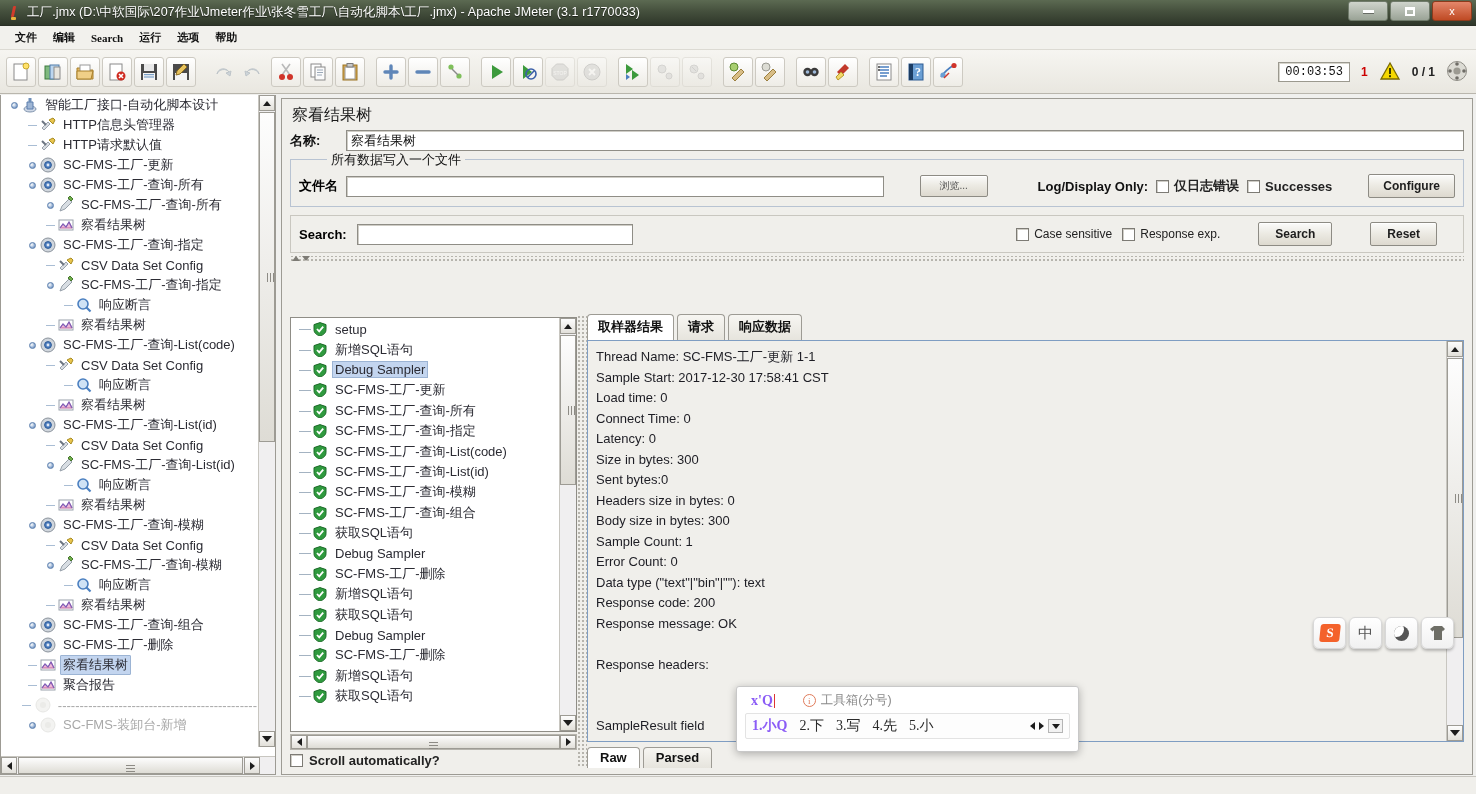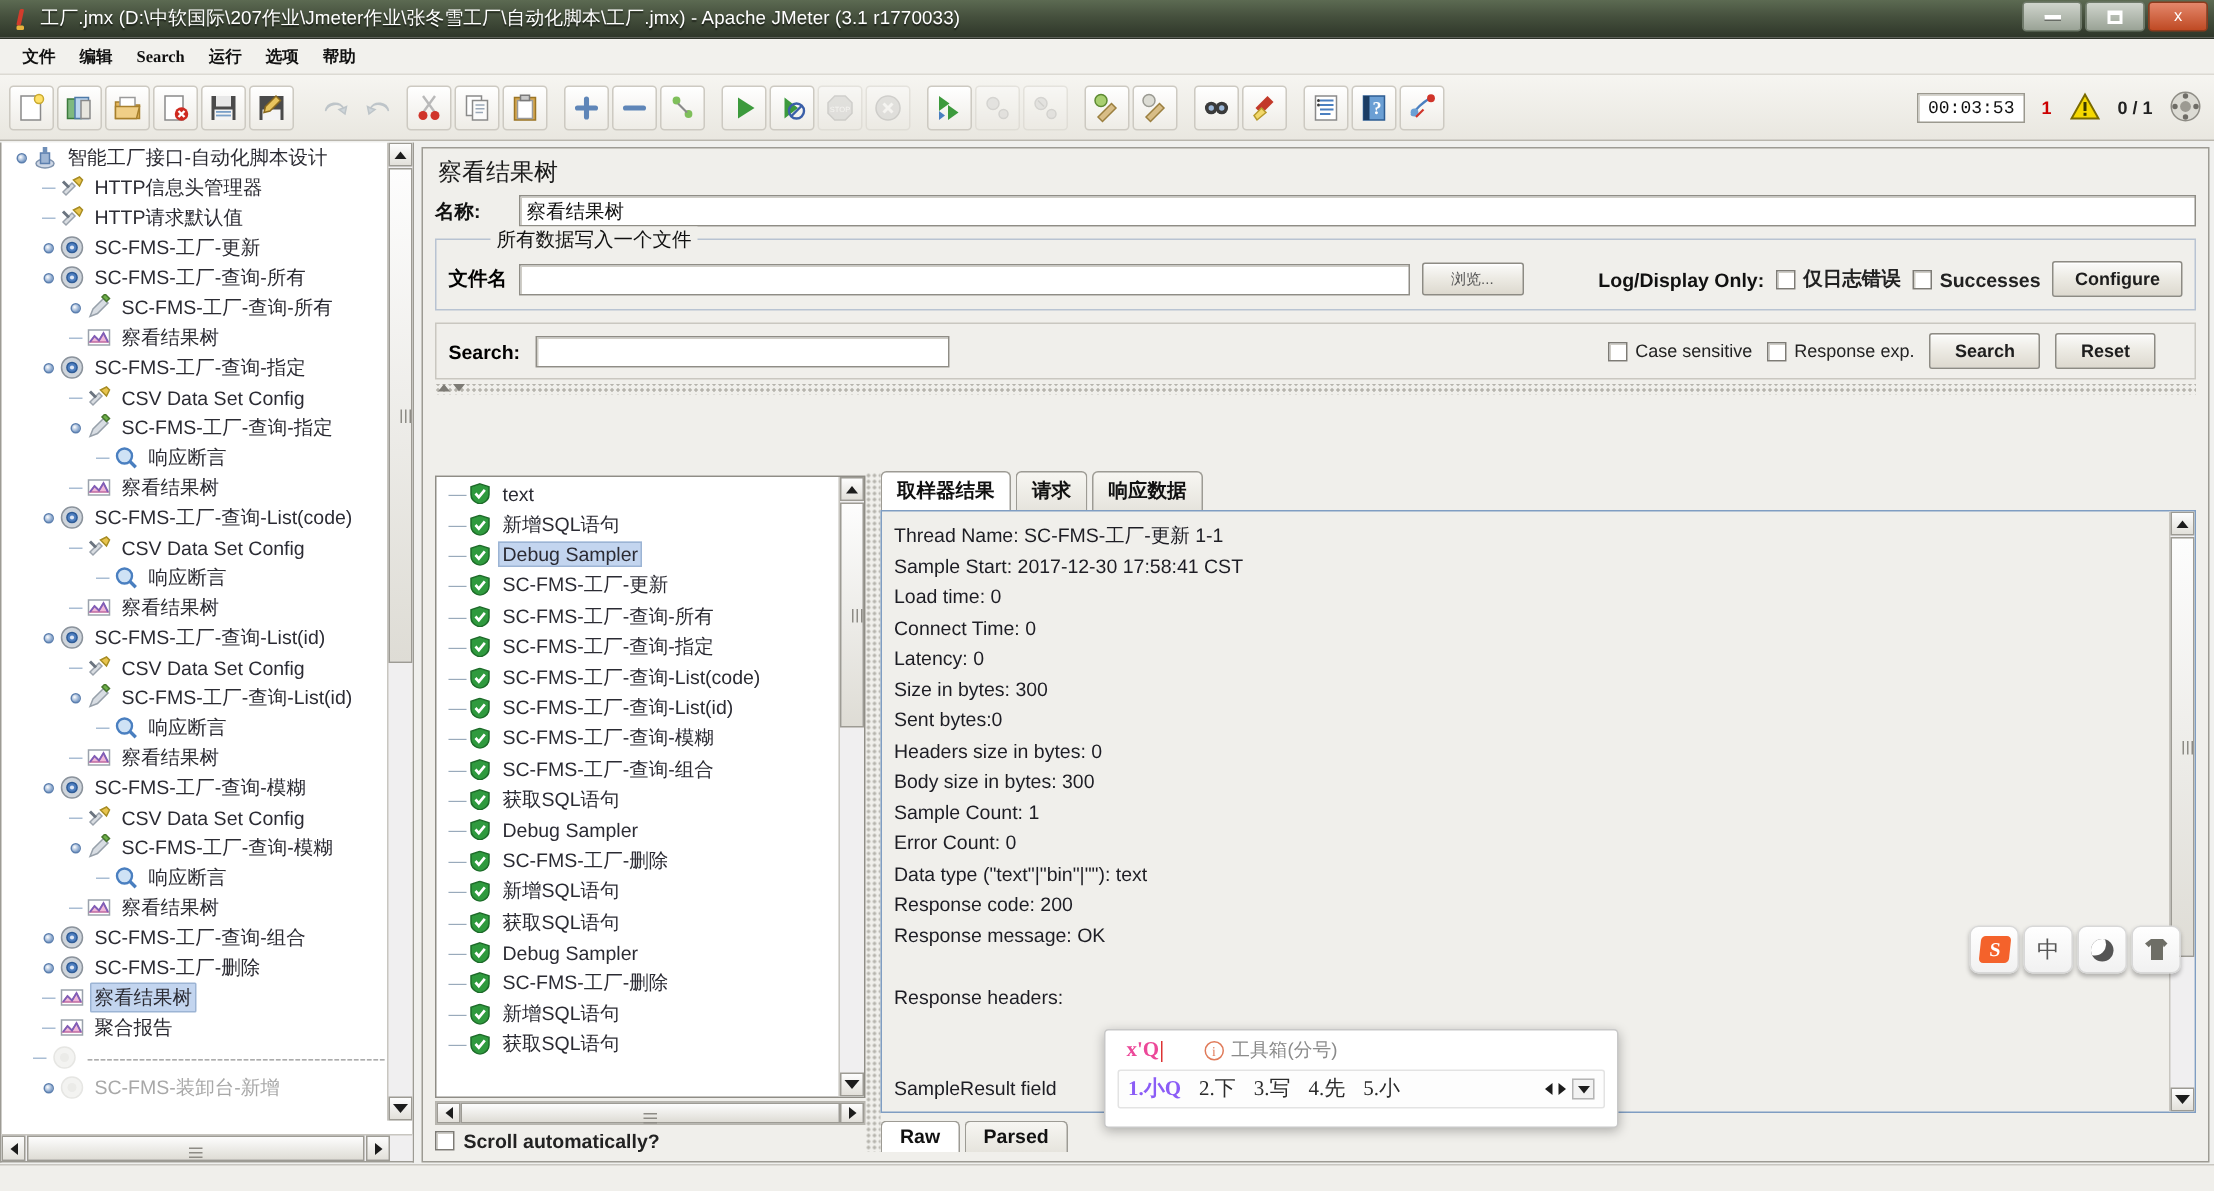--- a/index.html
+++ b/index.html
@@ -156,20 +156,21 @@
   }
   .group > .gtitle {
     position:absolute; top:-9px; left:8px; background:#f0efeb; padding:0 4px;
     font-size:13px; font-weight:normal; color:#111;margin-left:28px;
   }
   .jbtn {
     border:1px solid #8d8b84; border-radius:2px;
     background:linear-gradient(to bottom,#fbfbfa 0%,#eceae3 48%,#ddd9cf 100%);
     font-size:12px; font-weight:bold; color:#1d1d1d; padding:3px 12px; cursor:default;
     box-shadow: inset 0 1px 0 #fff;
+    margin-left: 28px;
   }
   .jbtn.small { font-size:10px; font-weight:normal; padding:3px 10px; color:#555; }
   .cbx { width:13px;height:13px;border:1px solid #7d7b75; background:#fff; display:inline-block;
          box-shadow: inset 1px 1px 0 #cfcdc6; flex:0 0 auto; }
   .cblabel { font-size:12px; color:#222; }
   .cblabel.bold { font-weight:bold; font-size:13px; }
   .cbwrap { display:flex; align-items:center; gap:5px; }
 
   .searchbar {
     margin:8px 8px 0 8px; border:1px solid #c9c7c0; background:#f0efeb;
@@ -246,21 +247,21 @@
   .hsb { height:16px; display:flex; align-items:stretch; background:#f0eff0; border:1px solid #b6b4ad; }
 
   
   .ime-popup {
     position:absolute; left:736px; top:686px; width:343px; height:66px;
     background:#ffffff; border:1px solid #c8c8c8; border-radius:3px;
     box-shadow:0 2px 8px rgba(0,0,0,.28);
     z-index:50;
   }
   .ime-input { display:flex; align-items:center; padding:5px 10px 2px 14px; }
-  .ime-typed { font-size:14px; font-weight:bold; color:#ec4899; font-family:"Liberation Serif",serif; }
+  .ime-typed { font-size:14px; font-weight:bold; color:#8b5cf6; font-family:"Liberation Serif",serif; }
   .ime-caret { display:inline-block; width:1px; height:14px; background:#d33; margin-left:1px; vertical-align:-2px;}
   .ime-hint { margin-left:28px; display:flex; align-items:center; gap:5px; color:#8a8a8a; font-size:12.5px;}
   .ime-info {
     width:13px;height:13px;border:1px solid #e07b5a; border-radius:50%; color:#e07b5a;
     font-size:9px; display:flex;align-items:center;justify-content:center; font-family:"Liberation Serif",serif;
   }
   .ime-cands {
     margin:2px 8px 0 8px; background:#fdfdfd; border:1px solid #e3e3e3; border-radius:2px;
     display:flex; align-items:center; padding:3px 6px; gap:12px; font-size:14px;
     font-family:"Liberation Serif", serif;
@@ -1067,21 +1068,21 @@
       <div class="leftlist">
 
         <div class="resultlist">
           <div id="result-rows" style="position:absolute;left:0;top:1px;right:18px;">
               <div class="rrow">
                 <span class="dash">—</span>
                 <span class="shield"><svg width="14" height="14">
                     <path d="M7 0.6l6 2v5c0 3.4-2.6 5.4-6 6.4-3.4-1-6-3-6-6.4v-5z" fill="#2f9a3e" stroke="#1d6b29"></path>
                     <path d="M4 7l2.2 2.4L10.2 4.6" stroke="#fff" stroke-width="1.8" fill="none"></path>
                   </svg></span>
-                <span class="lbl">text</span>
+                <span class="lbl">setup</span>
               </div>
               <div class="rrow">
                 <span class="dash">—</span>
                 <span class="shield"><svg width="14" height="14">
                     <path d="M7 0.6l6 2v5c0 3.4-2.6 5.4-6 6.4-3.4-1-6-3-6-6.4v-5z" fill="#2f9a3e" stroke="#1d6b29"></path>
                     <path d="M4 7l2.2 2.4L10.2 4.6" stroke="#fff" stroke-width="1.8" fill="none"></path>
                   </svg></span>
                 <span class="lbl">新增SQL语句</span>
               </div>
               <div class="rrow sel">

